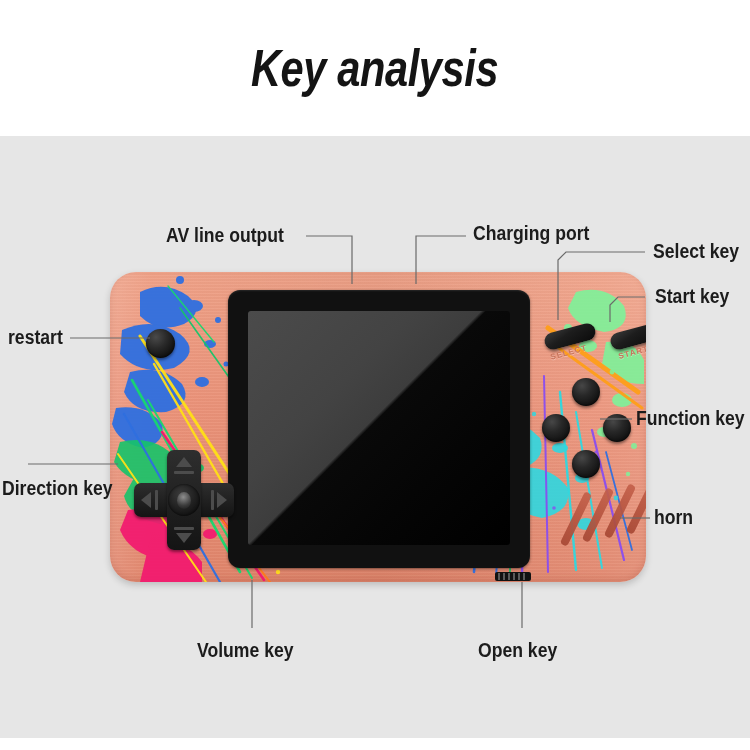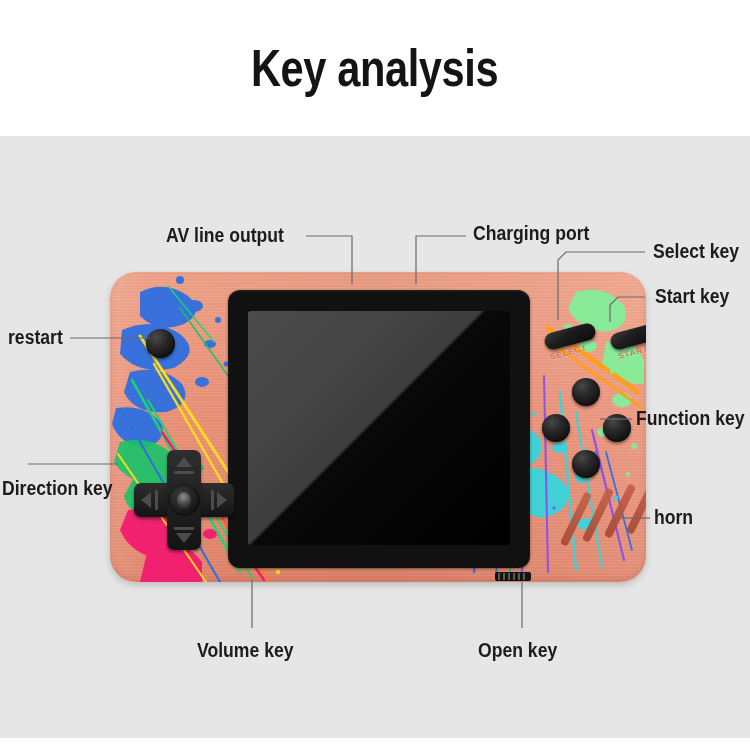--- a/index.html
+++ b/index.html
@@ -8,21 +8,21 @@
     background:#ffffff;
     font-family:"Liberation Sans", sans-serif;
     overflow:hidden;
   }
   #page{position:relative;width:750px;height:750px;background:#ffffff;}
 
   
   .header{
     position:absolute;left:0;top:0;width:750px;height:136px;
     background:#ffffff;
-    display:flex;align-items:center;justify-content:center;
+    display:flex;align-items:center;justify-content:center;font-style:italic;
   }
   .header-title{
     font-family:"Liberation Sans Narrow","Liberation Sans",sans-serif;
     font-size:52px;font-weight:bold;color:#141414;
     letter-spacing:-0.5px;
     transform:scaleX(0.80);
     transform-origin:center center;
     white-space:nowrap;
   }
 

